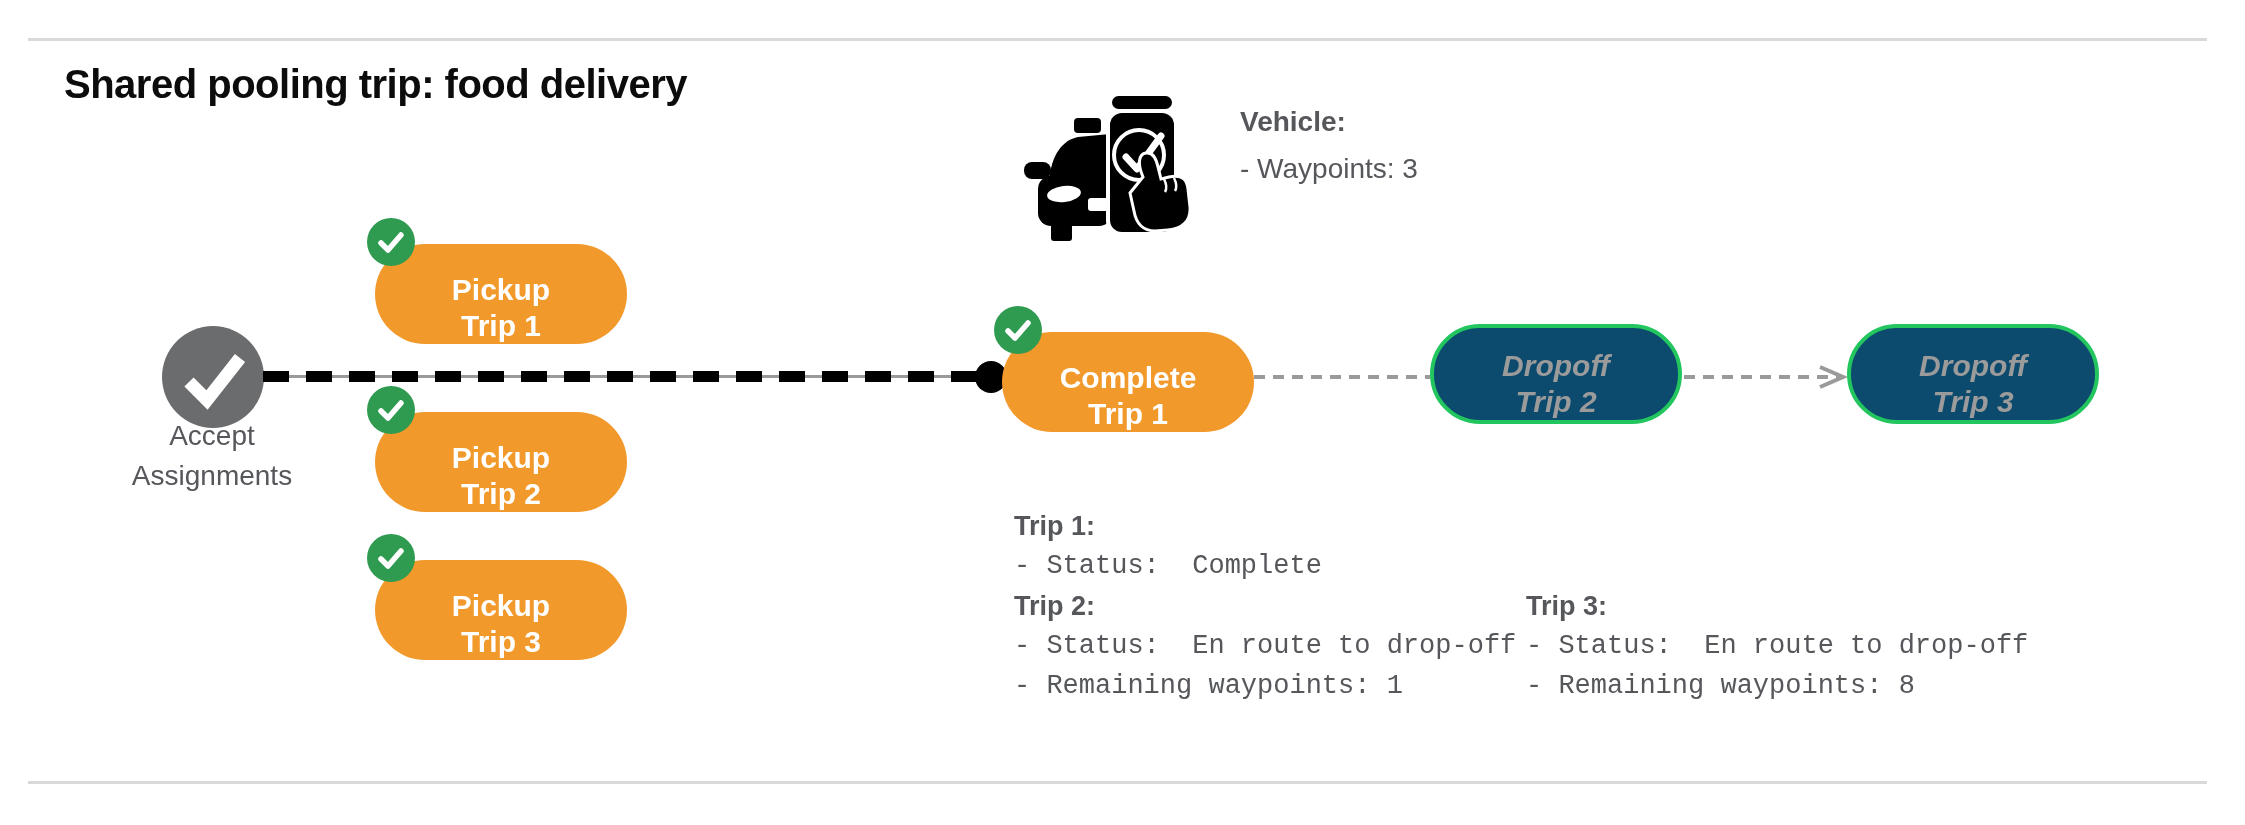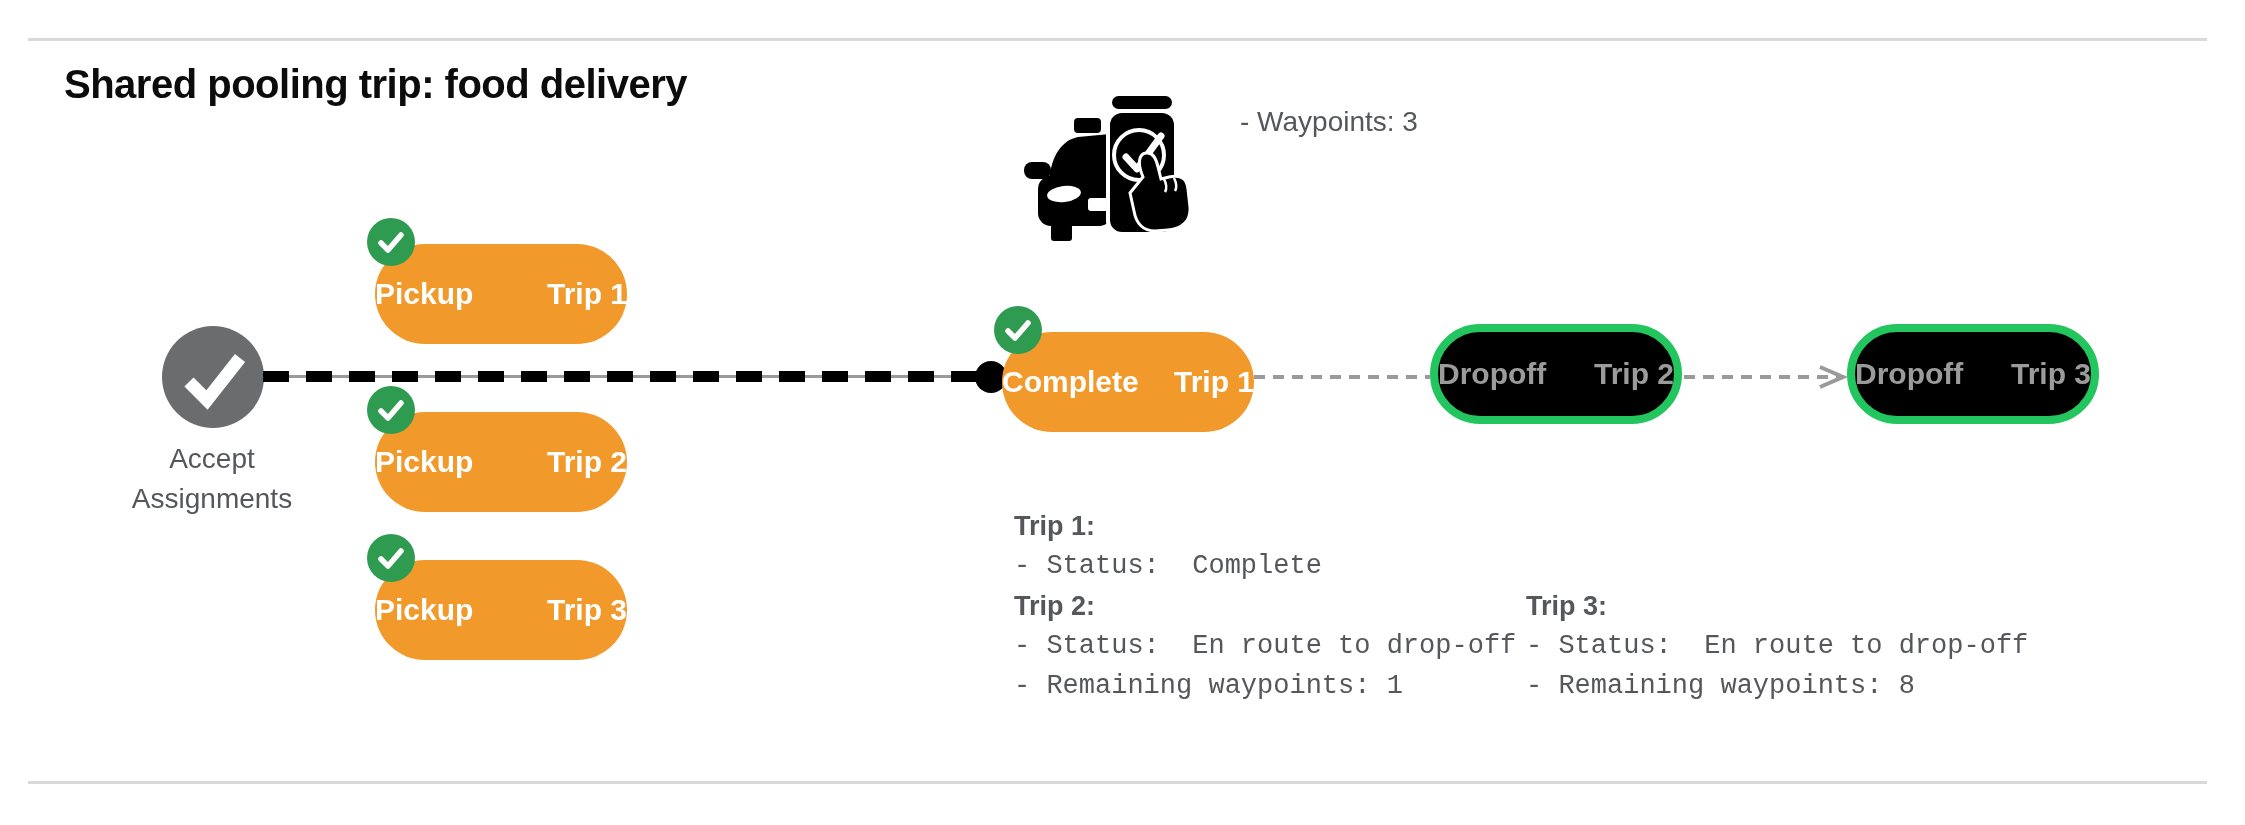--- a/index.html
+++ b/index.html
@@ -12,36 +12,36 @@
 
   .title{position:absolute;left:64px;top:62px;font-size:40px;font-weight:bold;color:#0c0c0c;letter-spacing:-0.5px;}
 
   
   .vehicle-icon{position:absolute;left:1022px;top:80px;width:170px;height:170px;}
   .vehicle-text{position:absolute;left:1240px;top:98px;font-size:28px;line-height:47px;color:#55575b;}
   .vehicle-text .hd{font-weight:bold;}
 
   
   .start-circle{position:absolute;left:161px;top:325px;width:104px;height:104px;}
-  .start-label{position:absolute;left:87px;top:439px;width:250px;text-align:center;font-size:28px;line-height:40px;color:#55575b;}
+  .start-label{position:absolute;left:87px;top:416px;width:250px;text-align:center;font-size:28px;line-height:40px;color:#55575b;}
 
   
   .connector-main{position:absolute;left:263px;top:371px;width:725px;height:11px;
     background-image:
       repeating-linear-gradient(90deg,#000 0 26px,transparent 26px 43px),
       linear-gradient(#9a9a9a,#9a9a9a);
     background-size:100% 11px,100% 3px;
     background-position:0 0,0 4px;
     background-repeat:no-repeat,no-repeat;}
   .dot{position:absolute;left:975px;top:361px;width:32px;height:32px;border-radius:50%;background:#000;}
 
   
-  .pill{position:absolute;width:252px;height:100px;border-radius:52px;display:flex;flex-direction:row;align-items:center;justify-content:space-between;text-align:center;font-size:30px;font-weight:bold;line-height:36px;box-sizing:border-box;}
+  .pill{position:absolute;width:252px;height:100px;border-radius:52px;display:flex;flex-direction:column;align-items:center;justify-content:flex-end;text-align:center;font-size:30px;font-weight:bold;line-height:36px;box-sizing:border-box;}
   .pill.orange{background:#F2992B;color:#ffffff;}
-  .pill.ghost{background:#000000;border:8px solid #22c55e;color:#9b9b9b;}
+  .pill.ghost{background:#0c4a6e;border:4px solid #22c55e;color:#9b9b9b;font-style:italic;}
   .pill-pickup1{left:375px;top:244px;}
   .pill-pickup2{left:375px;top:412px;}
   .pill-pickup3{left:375px;top:560px;}
   .pill-complete{left:1002px;top:332px;}
   .pill-dropoff2{left:1430px;top:324px;}
   .pill-dropoff3{left:1847px;top:324px;}
 
   .badge{position:absolute;left:-8px;top:-26px;width:48px;height:48px;}
 
   
@@ -83,20 +83,21 @@
     <rect x="88" y="33" width="64" height="119" rx="12" fill="#000"></rect>
     <circle cx="117" cy="75" r="25" fill="none" stroke="#fff" stroke-width="4"></circle>
     <path d="M104,77 L115,89 L139,56" fill="none" stroke="#fff" stroke-width="7" stroke-linecap="round" stroke-linejoin="round"></path>
 
     <path d="M121,97 C115,83 117,74 124,73 C130,72 134,78 136,87 L139,99 L147,97
              C161,94 165,100 166,109 L168,127 C169,141 160,149 146,150 L133,151
              C121,151 114,143 112,131 L108,113 Z" fill="#000" stroke="#fff" stroke-width="3"></path>
     <path d="M142,99 q4,8 1,13 M152,98 q4,8 1,13" fill="none" stroke="#fff" stroke-width="2.5"></path>
   </svg>
   <div class="vehicle-text">
+    <div class="hd">Vehicle:</div>
     <div>- Waypoints: 3</div>
   </div>
 
   <svg class="start-circle" viewBox="0 0 104 104">
     <circle cx="52" cy="52" r="51" fill="#6B6C6E"></circle>
     <path d="M28,57 L46,75 L79,33" fill="none" stroke="#fff" stroke-width="13" stroke-linecap="butt" stroke-linejoin="miter"></path>
   </svg>
   <div class="start-label">
     <div>Accept</div>
     <div>Assignments</div>

